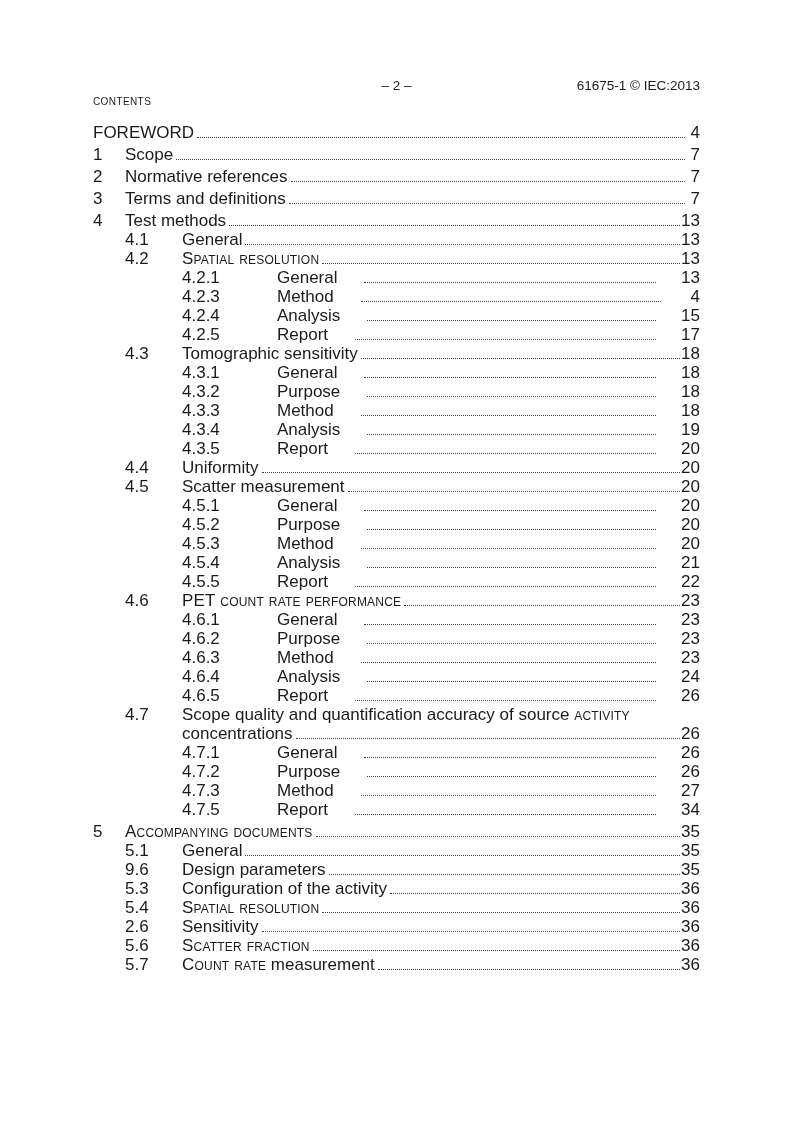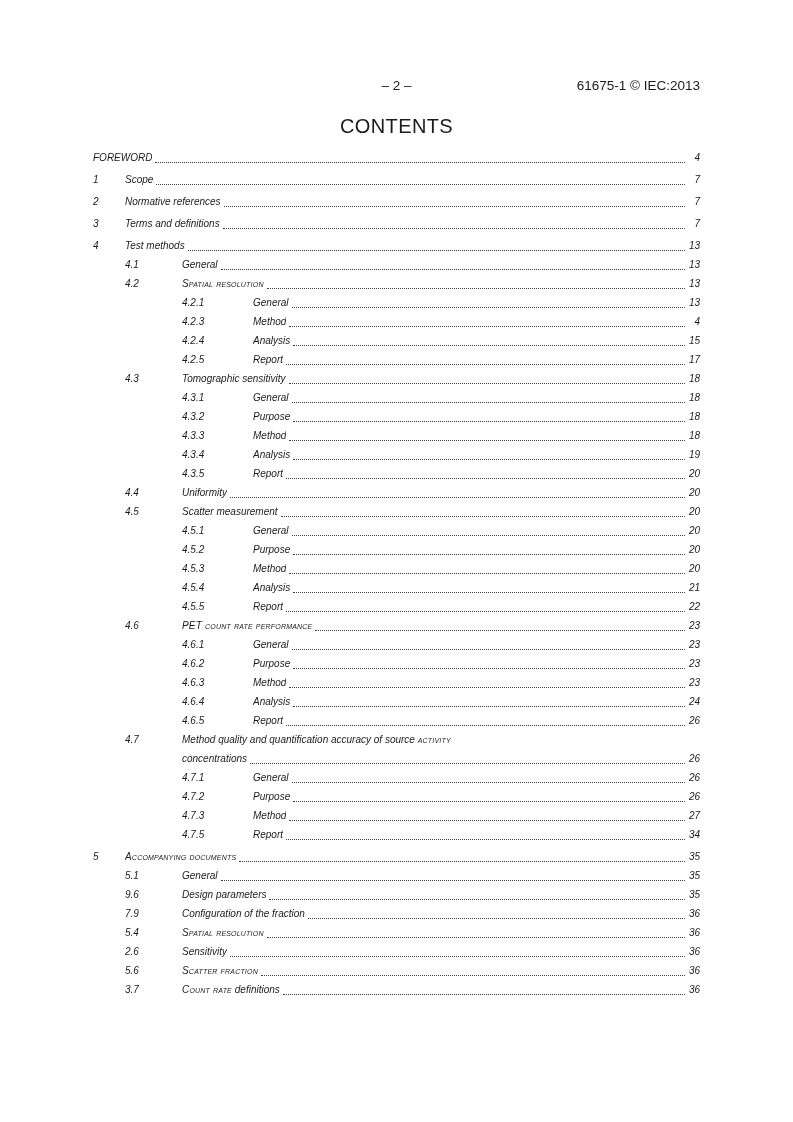--- a/index.html
+++ b/index.html
@@ -31,47 +31,45 @@
   .running-header .page-marker {
     position: absolute;
     left: 0;
     right: 0;
     text-align: center;
   }
   .running-header .doc-ref {
     margin-left: auto;
   }
   .contents-title {
-    text-align: center;
-    font-size: 20px;
+    text-align: left;
+    font-size: 10px;
     letter-spacing: 0.4px;
-    margin-top: 25px;
     line-height: 17px;
   }
   .toc-list {
     margin-top: 13px;
   }
   .toc-row {
     display: flex;
     align-items: baseline;
     line-height: 19px;
-    font-size: 10px;
+    font-size: 17px;
     white-space: nowrap;
-    font-style: italic;
   }
   .toc-row.sp {
     margin-top: 3px;
   }
   .toc-num {
     flex: 0 0 auto;
   }
   .level-1 .toc-num { width: 32px; }
   .level-2 { padding-left: 32px; }
   .level-2 .toc-num { width: 57px; }
-  .level-3 { padding-left: 89px; }
+  .level-3 { padding-left: 89px; gap: 24px; }
   .level-3 .toc-num { width: 71px; }
   .toc-title {
     flex: 0 1 auto;
     overflow: hidden;
   }
   .sc {
     font-variant: small-caps;
     letter-spacing: 0.2px;
   }
   .toc-leader {
@@ -276,21 +274,21 @@
         <span class="toc-page">24</span>
       </div>
       <div class="toc-row level-3">
         <span class="toc-num">4.6.5</span>
         <span class="toc-title"><span>Report</span></span>
         <span class="toc-leader"></span>
         <span class="toc-page">26</span>
       </div>
       <div class="toc-row level-2 wrap-first">
         <span class="toc-num">4.7</span>
-        <span class="toc-title"><span>Method quality and quantification accuracy of source </span><span class="sc">activity</span></span>
+        <span class="toc-title"><span>Scope quality and quantification accuracy of source </span><span class="sc">activity</span></span>
       </div>
       <div class="toc-row level-2">
         <span class="toc-num"></span>
         <span class="toc-title">concentrations </span>
         <span class="toc-leader"></span>
         <span class="toc-page">26</span>
       </div>
       <div class="toc-row level-3">
         <span class="toc-num">4.7.1</span>
         <span class="toc-title"><span>General</span></span>
@@ -327,22 +325,22 @@
         <span class="toc-leader"></span>
         <span class="toc-page">35</span>
       </div>
       <div class="toc-row level-2">
         <span class="toc-num">9.6</span>
         <span class="toc-title"><span>Design parameters</span></span>
         <span class="toc-leader"></span>
         <span class="toc-page">35</span>
       </div>
       <div class="toc-row level-2">
-        <span class="toc-num">7.9</span>
-        <span class="toc-title"><span>Configuration of the fraction</span></span>
+        <span class="toc-num">5.3</span>
+        <span class="toc-title"><span>Configuration of the activity</span></span>
         <span class="toc-leader"></span>
         <span class="toc-page">36</span>
       </div>
       <div class="toc-row level-2">
         <span class="toc-num">5.4</span>
         <span class="toc-title"><span class="sc">Spatial resolution</span></span>
         <span class="toc-leader"></span>
         <span class="toc-page">36</span>
       </div>
       <div class="toc-row level-2">
@@ -351,20 +349,20 @@
         <span class="toc-leader"></span>
         <span class="toc-page">36</span>
       </div>
       <div class="toc-row level-2">
         <span class="toc-num">5.6</span>
         <span class="toc-title"><span class="sc">Scatter fraction</span></span>
         <span class="toc-leader"></span>
         <span class="toc-page">36</span>
       </div>
       <div class="toc-row level-2">
-        <span class="toc-num">3.7</span>
-        <span class="toc-title"><span class="sc">Count rate</span><span> definitions</span></span>
+        <span class="toc-num">5.7</span>
+        <span class="toc-title"><span class="sc">Count rate</span><span> measurement</span></span>
         <span class="toc-leader"></span>
         <span class="toc-page">36</span>
       </div>
     </div>
 
 </div>
 
 </body></html>

